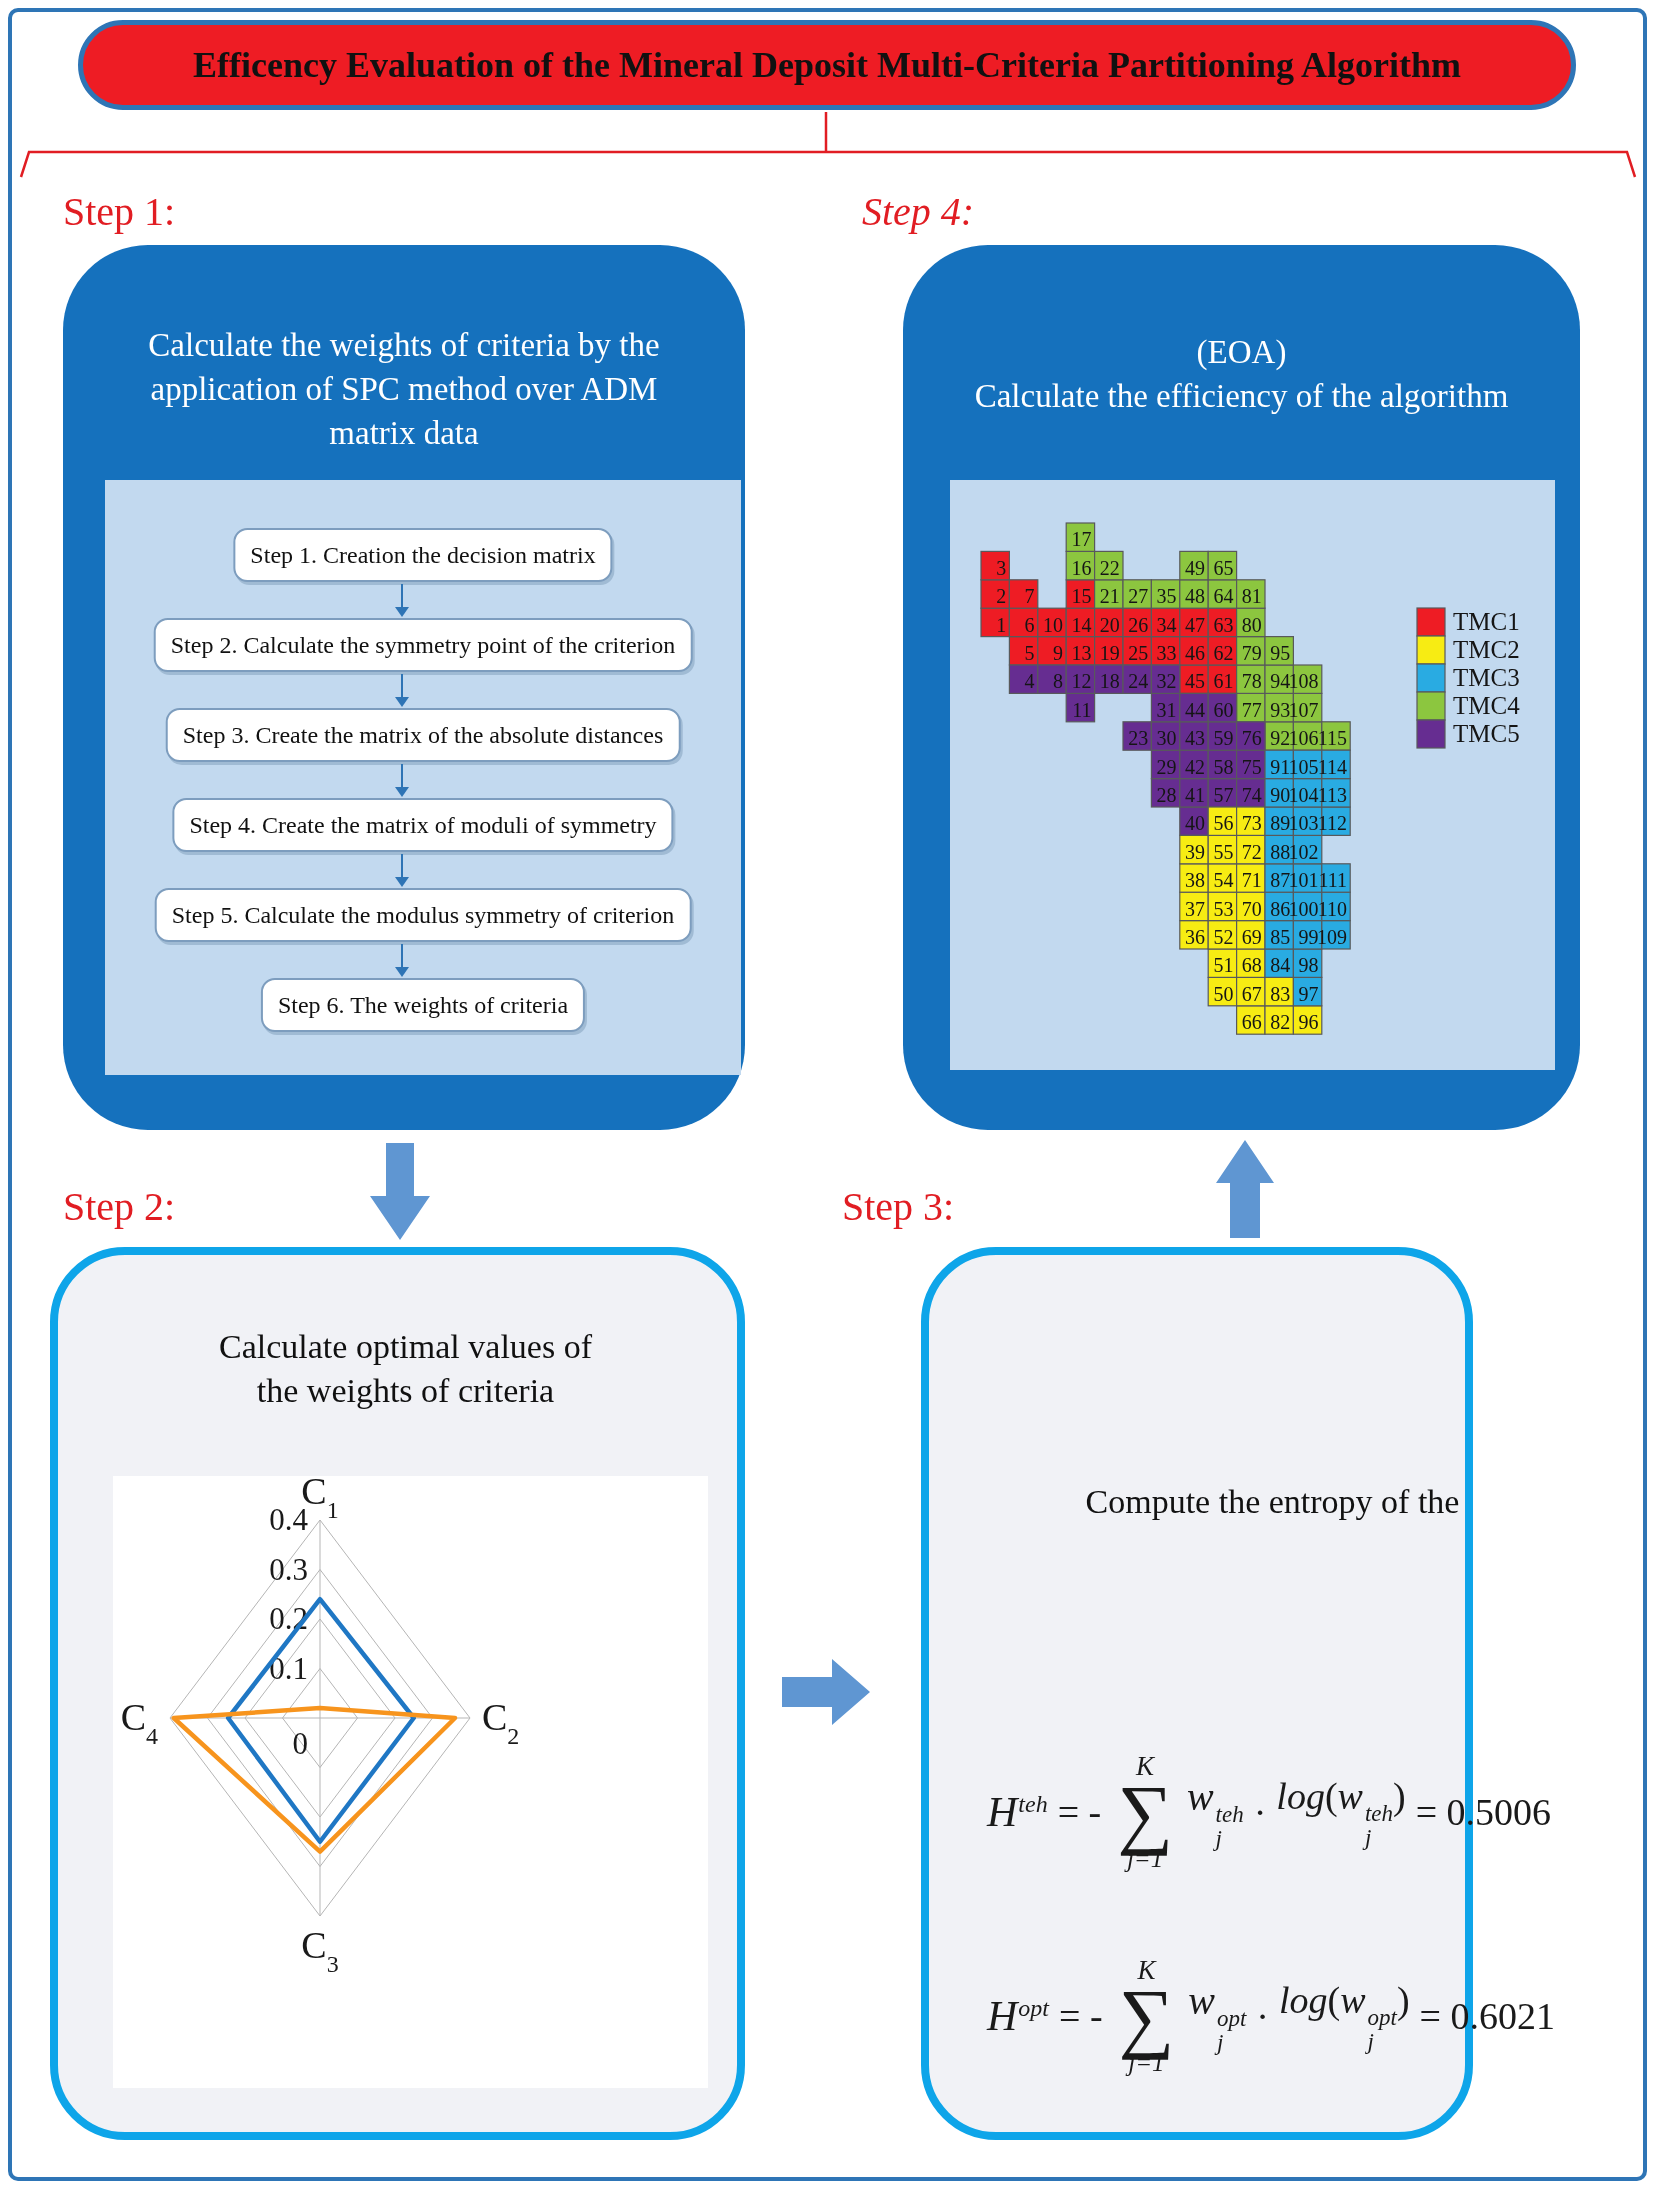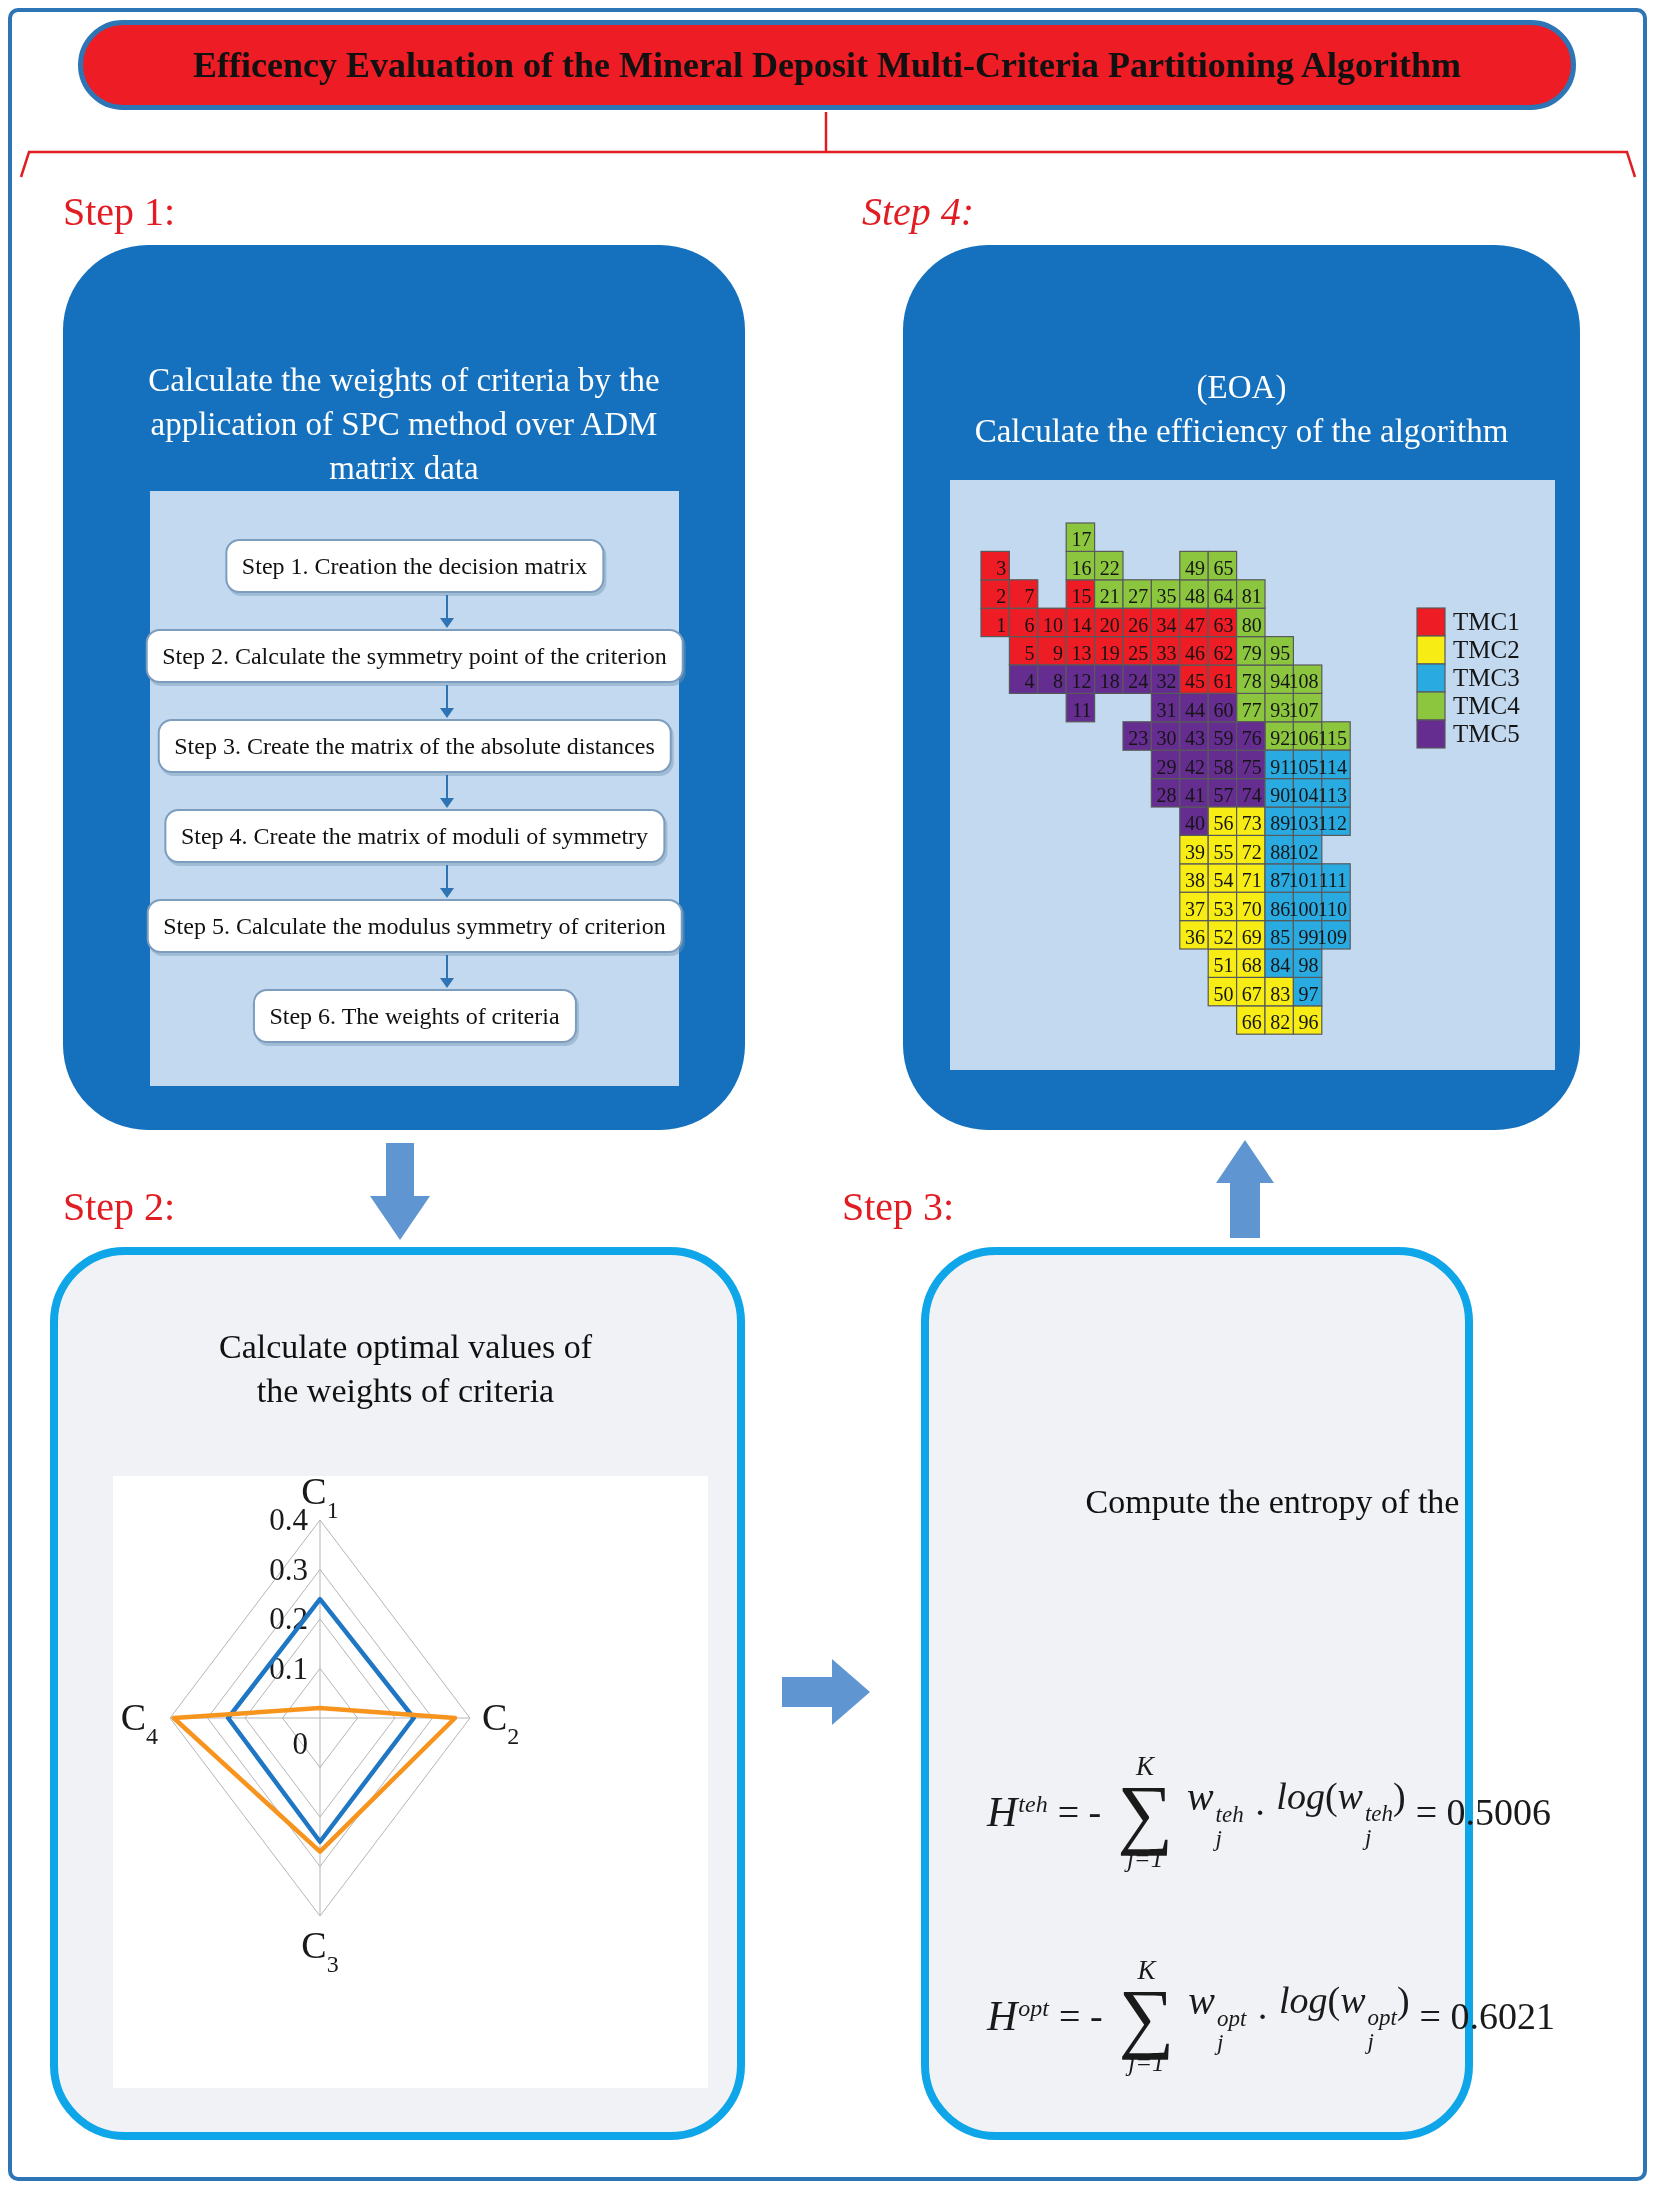--- a/index.html
+++ b/index.html
@@ -3,21 +3,21 @@
 <meta charset="utf-8">
 <style>
   html,body{margin:0;padding:0;background:#ffffff;}
   body{width:1655px;height:2189px;position:relative;font-family:"Liberation Serif",serif;overflow:hidden;}
   .abs{position:absolute;}
   .page-border{left:8px;top:8px;width:1631px;height:2165px;border:4px solid #2e75b6;border-radius:10px;pointer-events:none;}
   .banner{left:78px;top:20px;width:1498px;height:90px;background:#ee1c24;border:5px solid #2e75b6;border-radius:48px;display:flex;align-items:center;justify-content:center;box-sizing:border-box;}
   .banner span{font-size:36px;font-weight:bold;color:#111;letter-spacing:0px;}
   .step-label{color:#e11d23;font-size:40px;}
   .bigbox{background:#1571bd;border-radius:85px;}
-  .bigbox .btitle{color:#ffffff;font-size:33px;text-align:center;line-height:44px;margin-top:35px;}
+  .bigbox .btitle{color:#ffffff;font-size:33px;text-align:center;line-height:44px;}
   .panel{background:#c2d9ef;}
   .substep-box{position:absolute;left:50%;transform:translateX(-50%);height:54px;background:#ffffff;border:2px solid #7d9dbe;border-radius:14px;display:flex;align-items:center;white-space:nowrap;padding:0 15px;font-size:24px;color:#111;box-sizing:border-box;box-shadow:2px 3px 0 rgba(120,150,180,0.45);}
   .substep-line{position:absolute;width:2px;background:#2e74b5;}
   .substep-head{position:absolute;width:0;height:0;border-left:7px solid transparent;border-right:7px solid transparent;border-top:10px solid #2e74b5;}
   .lightbox{background:#f1f2f6;border:8px solid #0ea5e9;border-radius:75px;box-sizing:border-box;}
   .lightbox .ltitle{color:#111;font-size:34px;text-align:center;line-height:44px;}
   .chart-area{background:#ffffff;}
   .legend-row{display:flex;align-items:center;height:50px;}
   .legend-dash{display:inline-block;width:58px;height:5px;margin-right:30px;}
   .legend-label{font-size:36px;color:#1a1a1a;}
@@ -58,21 +58,21 @@
 <div class="abs step-label" style="left:862px;top:188px;font-style:italic;">Step 4:</div>
 <div class="abs step-label" style="left:63px;top:1183px;">Step 2:</div>
 <div class="abs step-label" style="left:842px;top:1183px;">Step 3:</div>
 
 <div class="abs bigbox" style="left:63px;top:245px;width:682px;height:885px;">
   <div class="abs btitle" style="left:30px;top:78px;width:622px;">
     <div>Calculate the weights of criteria by the</div>
     <div>application of SPC method over ADM</div>
     <div>matrix data</div>
   </div>
-  <div class="abs panel" style="left:42px;top:246px;width:529px;height:595px;margin-left:45px;">
+  <div class="abs panel" style="left:42px;top:235px;width:636px;height:595px;">
       <div class="substep-box" style="top: 48px;">Step 1. Creation the decision matrix</div>
       <div class="substep-line" style="left: 296px; top: 104px; height: 24px;"></div>
       <div class="substep-head" style="left: 290px; top: 127px;"></div>
       <div class="substep-box" style="top: 138px;">Step 2. Calculate the symmetry point of the criterion</div>
       <div class="substep-line" style="left: 296px; top: 194px; height: 24px;"></div>
       <div class="substep-head" style="left: 290px; top: 217px;"></div>
       <div class="substep-box" style="top: 228px;">Step 3. Create the matrix of the absolute distances</div>
       <div class="substep-line" style="left: 296px; top: 284px; height: 24px;"></div>
       <div class="substep-head" style="left: 290px; top: 307px;"></div>
       <div class="substep-box" style="top: 318px;">Step 4. Create the matrix of moduli of symmetry</div>

